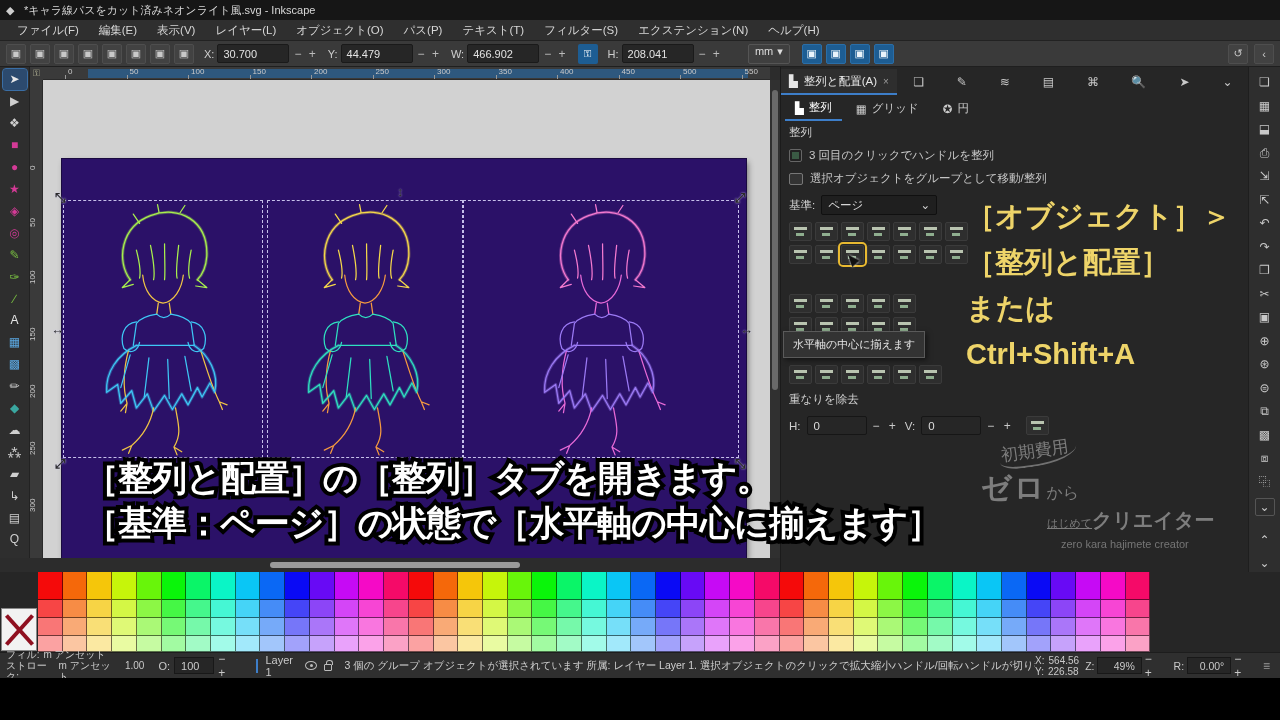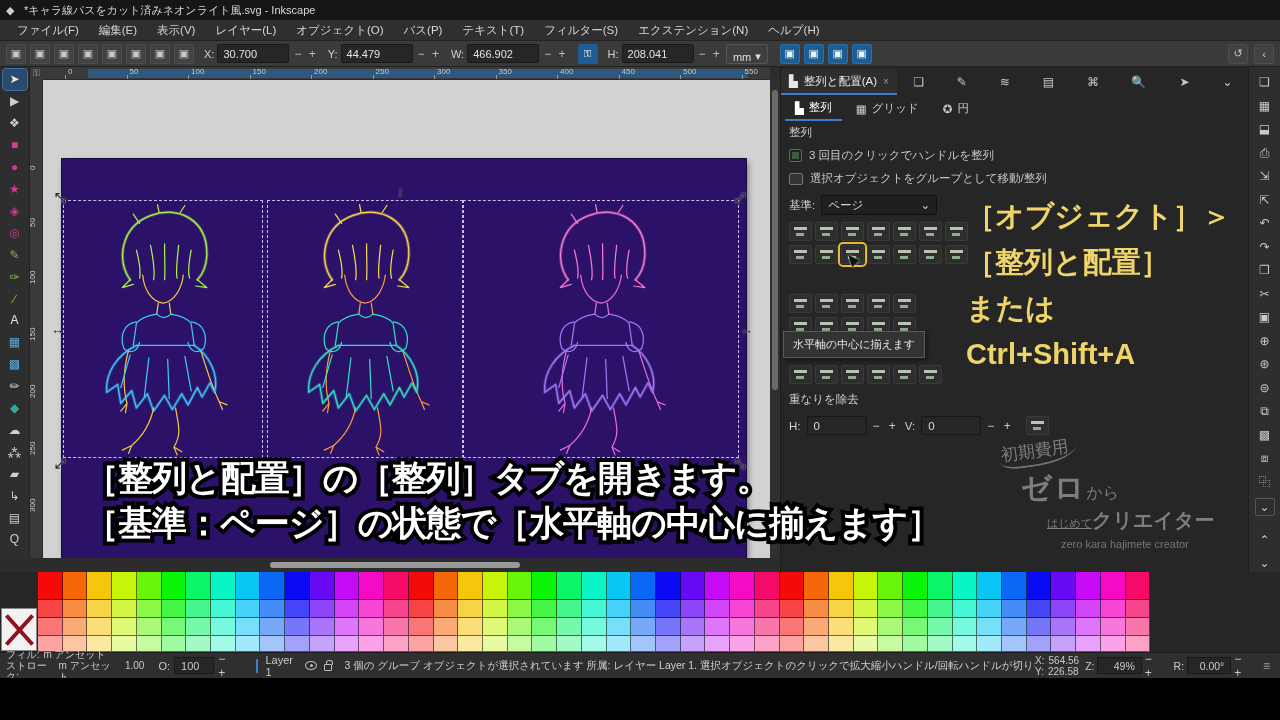--- a/index.html
+++ b/index.html
@@ -21,21 +21,21 @@
   .tbtn { width:20px; height:20px; background:#424242; border:1px solid #4e4e4e; border-radius:2px;
     color:#c9c9c9; font-size:11px; display:flex; align-items:center; justify-content:center; }
   .tbtn.blue { background:#1d5d93; border-color:#2a6ea8; color:#eaf4fb; }
   .numfield { display:flex; align-items:center; gap:3px; color:#cfcfcf; font-size:11px; margin-left:6px; }
   .numfield .box { background:#262626; border:1px solid #1a1a1a; border-radius:2px; width:72px; height:19px;
     color:#e2e2e2; font-size:11px; display:flex; align-items:center; padding-left:5px; }
   .numfield .pm { color:#bbb; font-size:12px; letter-spacing:2px; margin-left:2px; }
   .lockbtn { width:20px; height:20px; background:#1d5d93; border-radius:2px; color:#fff; font-size:10px;
     display:flex; align-items:center; justify-content:center; margin-left:6px; }
   .unitdd { background:#3f3f3f; border:1px solid #555; border-radius:2px; height:20px; color:#ddd;
-    font-size:11px; display:flex; align-items:flex-end; padding:0 6px; gap:4px; margin-left:0; }
+    font-size:11px; display:flex; align-items:flex-start; padding:0 6px; gap:4px; margin-left:22px; }
   #tool-options .right { margin-left:auto; display:flex; gap:6px; padding-right:6px; }
 
   
   #workspace { position:absolute; left:0; top:67px; width:1280px; height:505px; background:#2c2c2c; }
 
   #toolbox { position:absolute; left:0; top:0; width:30px; height:505px; background:#2e2e2e;
     display:flex; flex-direction:column; align-items:center; padding-top:2px; gap:1px;
     border-right:1px solid #222; }
   .tool { width:24px; height:21px; display:flex; align-items:center; justify-content:center;
     font-size:12px; border-radius:3px; color:#c9c9c9; }
@@ -103,21 +103,21 @@
   .ovrow { display:flex; align-items:center; gap:6px; padding:5px 8px; color:#cfcfcf; }
   .ovbox { width:60px; height:19px; background:#262626; border:1px solid #161616; border-radius:2px;
     display:flex; align-items:center; padding-left:6px; color:#ddd; }
   .pm2 { color:#c9c9c9; letter-spacing:3px; font-size:12px; }
 
   #annotation { position:absolute; left:185px; top:126px; width:280px; color:#eed469;
     font-size:29px; font-weight:bold; line-height:46px; letter-spacing:0px; }
   #watermark { position:absolute; left:200px; top:372px; width:266px; color:#9a9a9a; opacity:.75; }
   #watermark .wm1 { font-size:17px; transform:rotate(-8deg); display:inline-block; margin-left:18px;
     border-bottom:2px solid #8a8a8a; border-radius:0 0 60% 30%; padding:0 8px 2px 2px; }
-  #watermark .wm2 { margin-top:2px; margin-left:40px; }
+  #watermark .wm2 { margin-top:2px; }
   #watermark .wm2 b { font-size:30px; letter-spacing:2px; }
   #watermark .wm2 span { font-size:16px; }
   #watermark .wm3 { margin-left:66px; margin-top:-2px; }
   #watermark .wm3 span { font-size:11px;text-decoration:underline; }
   #watermark .wm3 b { font-size:20px; }
   #watermark .wm4 { margin-left:80px; margin-top:4px; font-size:11px; color:#8f8f8f; }
 
   
   #cmdbar { position:absolute; left:1248px; top:0; width:32px; height:505px; background:#2e2e2e;
     border-left:1px solid #1e1e1e; display:flex; flex-direction:column; align-items:center;

